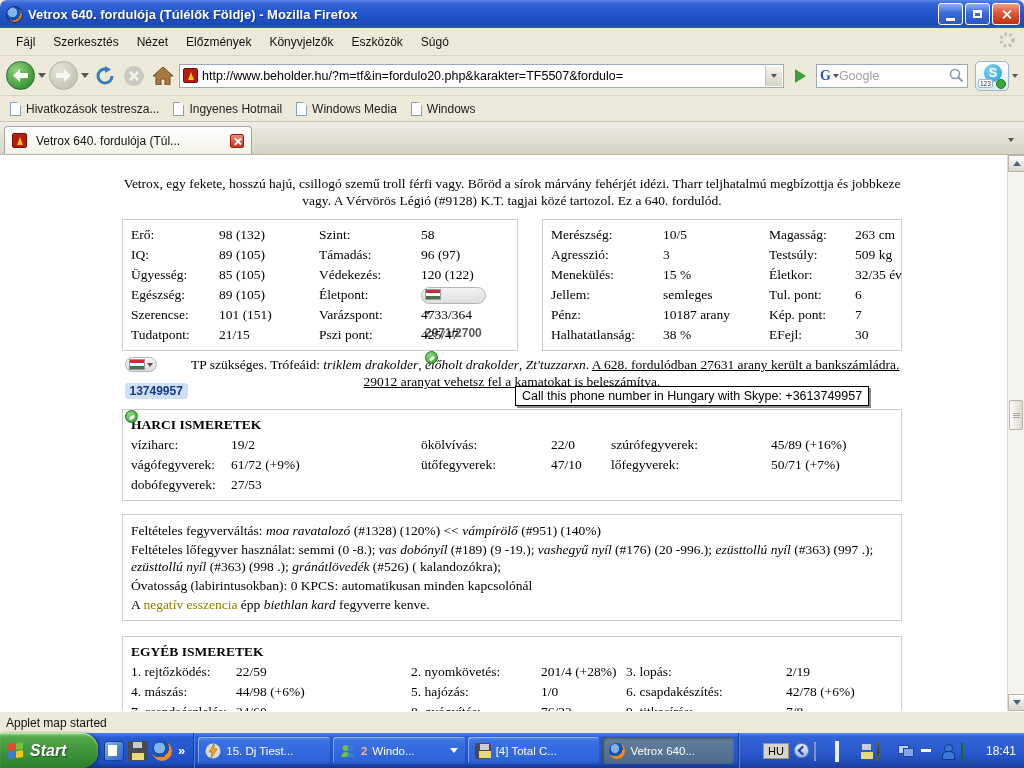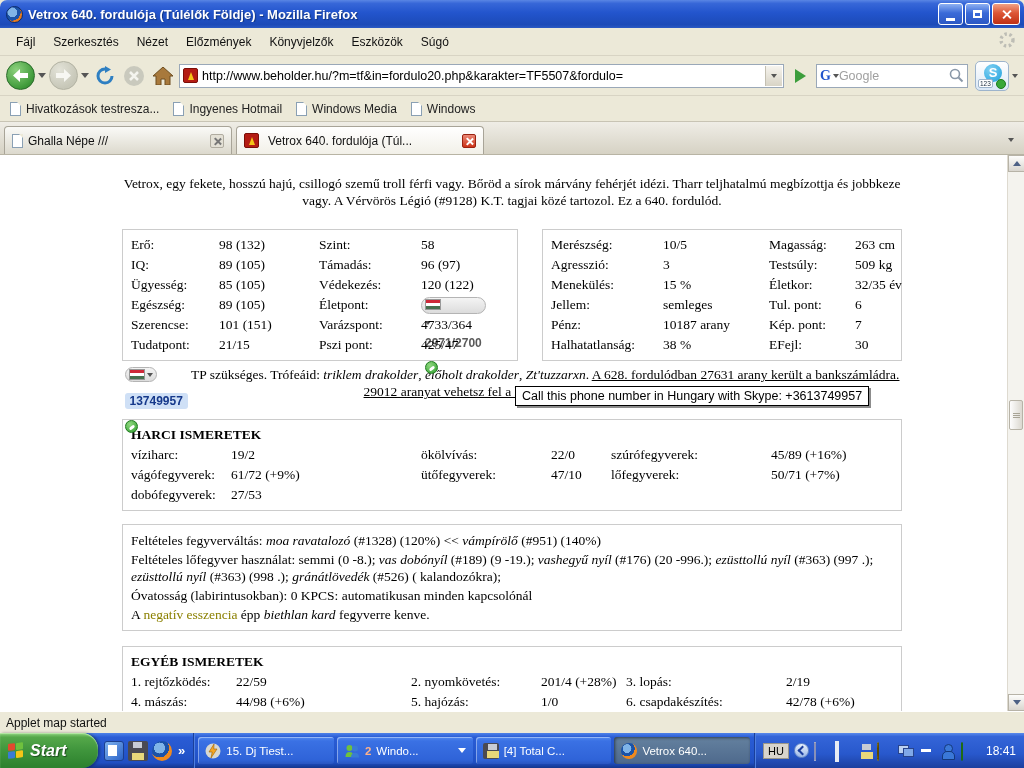--- a/index.html
+++ b/index.html
@@ -92,21 +92,21 @@
   .tab-close.red::before,.tab-close.red::after { background:#fff; }
   .tab-close::before { transform:rotate(45deg); } .tab-close::after { transform:rotate(-45deg); }
   .tab-listbtn { margin-left:auto; align-self:center; width:18px; height:20px; display:flex;
     align-items:center; justify-content:center; }
 
   
   .content { position:relative; height:556px; background:#fff; overflow:hidden;
     font-family:"Liberation Serif",serif; font-size:13.5px; color:#000; }
   .page-wrap { width:780px; margin:0 auto; padding-top:20px; }
   .intro { text-align:center; line-height:17px; }
-  .stats-row { display:flex; justify-content:space-between; margin-top:20px; }
+  .stats-row { display:flex; justify-content:space-between; margin-top:10px; }
   .databox { border:1px solid #cccccc; padding:5px 8px; background:#fff; }
   .stats-left-box { width:396px; } .stats-right-box { width:360px; }
   .t-row { display:grid; height:20px; align-items:center; white-space:nowrap; }
   .grid-sl { grid-template-columns:88px 100px 102px 1fr; }
   .grid-sr { grid-template-columns:112px 106px 86px 1fr; }
   .grid-ha { grid-template-columns:100px 190px 130px 60px 160px 1fr; }
   .grid-eg { grid-template-columns:105px 175px 130px 85px 160px 1fr; }
   .tp-para { text-align:center; margin-top:6px; line-height:16.5px; }
   .sec-box { border:1px solid #cccccc; padding:5px 8px; background:#fff; }
   .harci-box { margin-top:18px; } .felt-box { margin-top:13px; line-height:17px; }
@@ -179,21 +179,21 @@
   .taskwin { height:27px; display:flex; align-items:center; gap:5px; padding:0 7px; border-radius:3px;
     background:linear-gradient(to bottom,#5189f2 0%,#3a71e4 15%,#2f63d8 85%,#2a55c0 100%);
     box-shadow:inset 1px 1px 0 rgba(255,255,255,0.4); color:#fff; font-size:11.5px; flex:1; max-width:150px; min-width:0; }
   .taskwin.active { background:linear-gradient(to bottom,#64819f,#4e698c);
     box-shadow:inset 1px 1px 3px rgba(0,0,0,0.5); }
   .tw-label { white-space:nowrap; overflow:hidden; flex:1; }
   .tw-count { color:#ffb28a; font-weight:bold; }
   .tw-ico { width:16px; height:16px; flex:none; }
   .caret-white { width:0; height:0; border-left:4px solid transparent; border-right:4px solid transparent;
     border-top:5px solid #fff; flex:none; }
-  .tray { height:35px; display:flex; align-items:center; gap:5px; padding:0 8px 0 8px;
+  .tray { height:35px; display:flex; align-items:center; gap:5px; padding:0 8px 0 24px;
     border-left:1px solid #1a3f9a; box-shadow:inset 1px 0 0 #4f7fe0; flex:none;
     background:linear-gradient(to bottom,#5a8aec 0%,#3465d8 10%,#2858cc 60%,#1c3f9e 100%); }
   .lang-box { background:#d8d4cc; color:#000; font-size:11px; padding:1px 4px; border:1px solid #9a968a; }
   .tray-chev { width:15px; height:15px; border-radius:50%; background:linear-gradient(#e8f0fc,#9cb8e8);
     border:1px solid #6a8cc8; display:flex; align-items:center; justify-content:center; }
   .tray-chev::after { content:""; width:5px; height:5px; border-left:2px solid #1c3f9e; border-bottom:2px solid #1c3f9e;
     transform:rotate(45deg); margin-left:2px; }
   .tray-ico { width:16px; height:16px; position:relative; flex:none; }
   .java-cup { background:#f4f4f8; border-radius:0 0 5px 5px; width:11px; height:12px; margin:2px auto 0; border:1px solid #8890b8; }
   .win-sq { width:12px; height:10px; border:2px solid #e8ecf4; margin:2px auto 0; background:#3a5a9c; }
@@ -315,25 +315,20 @@
       <span class="page-ico"></span>
       <span class="bm-label">Windows Media</span>
     </span>
   <span class="bm-item">
       <span class="page-ico"></span>
       <span class="bm-label">Windows</span>
     </span>
 </div>
 
 <div class="tabbar">
-  <div class="tab inactive">
-    <span class="page-ico"></span>
-    <span class="tab-label">Ghalla Népe ///</span>
-    <span class="tab-close"></span>
-  </div>
   <div class="tab active">
     <span class="favicon"></span>
     <span class="tab-label">Vetrox 640. fordulója (Túl...</span>
     <span class="tab-close red"></span>
   </div>
   <span class="tab-listbtn">
       <span class="caret-down caret-sm"></span>
     </span>
 </div>
 

